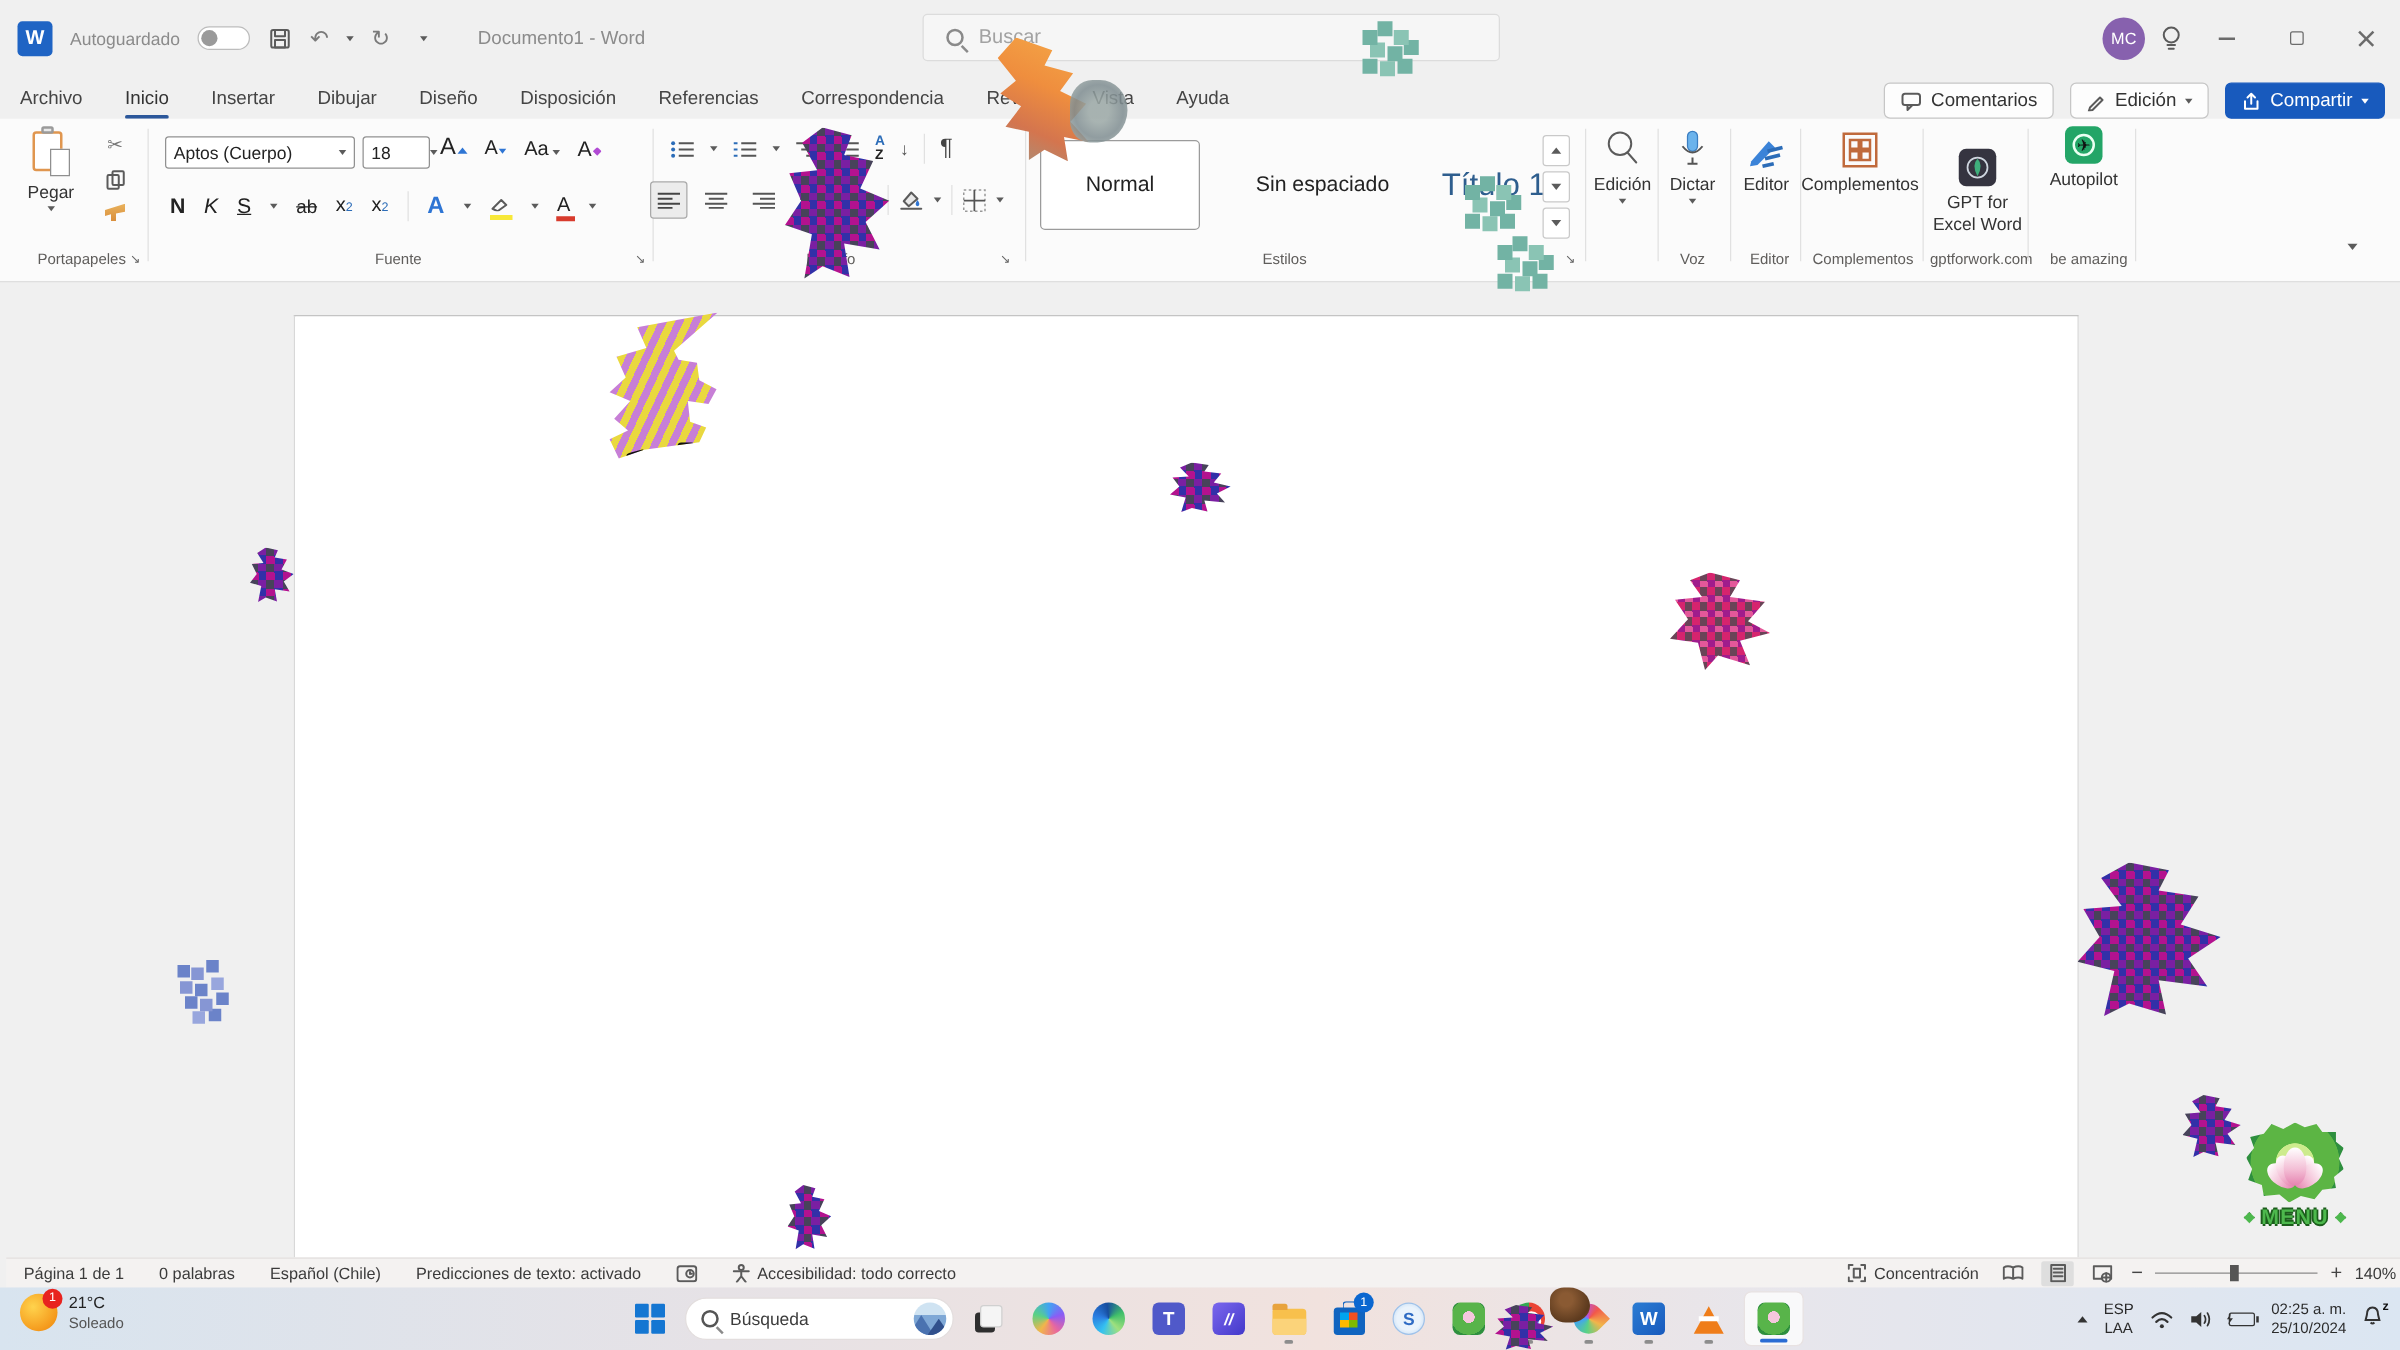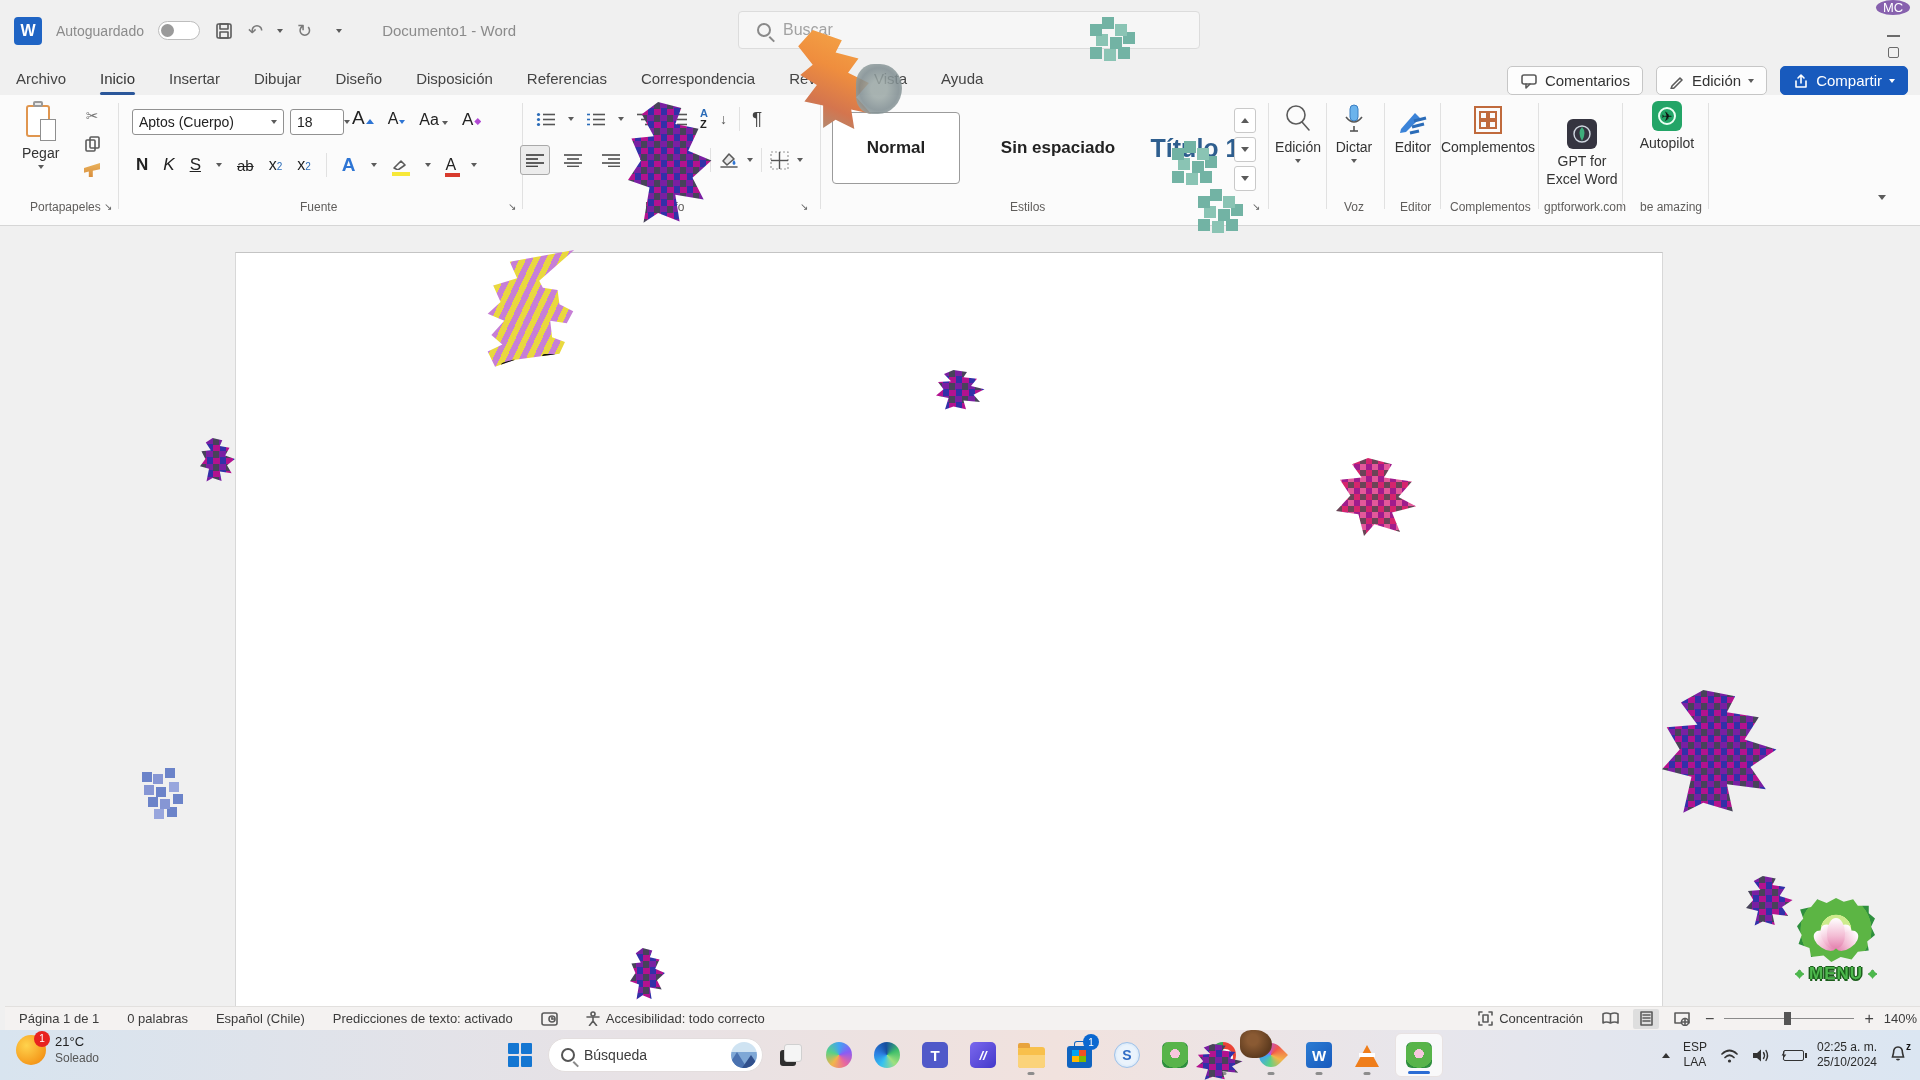--- a/index.html
+++ b/index.html
@@ -41,21 +41,21 @@
   
   #ribbon{left:0;top:95px;width:1920px;height:131px;background:#fbfbfb;border-bottom:1px solid #d6d6d6;}
   .vdiv{position:absolute;top:8px;width:1px;height:106px;background:#e1e1e1;}
   .glabel{position:absolute;top:105px;font-size:12px;color:#5f5d5b;white-space:nowrap;}
   .launcher{font-size:10px;color:#666;}
   .ribbtn-lbl{font-size:14px;color:#333;}
   .ddbox{height:26px;border:1px solid #919191;border-radius:3px;background:#fff;display:flex;align-items:center;justify-content:space-between;padding:0 6px;font-size:14px;color:#222;gap:31px;}
   .fbtn{font-size:16px;color:#222;display:inline-flex;align-items:baseline;}
   .alignbox{width:30px;height:30px;border-radius:3px;display:flex;align-items:center;justify-content:center;}
   .alignbox.sel{border:1px solid #a9a9a9;background:#ececec;}
-  .stylecard{position:absolute;top:17px;height:72px;display:flex;align-items:center;justify-content:center;border-radius:4px;font-weight:bold;}
+  .stylecard{position:absolute;top:17px;height:72px;display:flex;align-items:center;justify-content:center;border-radius:4px;}
   .stylecard.sel{border:1.5px solid #9b9b9b;background:#fff;}
   .scrbtn{position:absolute;left:1234px;width:22px;height:25px;border:1px solid #c9c9c9;border-radius:3px;background:#fff;display:flex;align-items:center;justify-content:center;}
   .bigbtn{position:absolute;display:flex;flex-direction:column;align-items:center;gap:4px;}
   .appicon{width:30px;height:30px;border-radius:6px;display:flex;align-items:center;justify-content:center;}
   
   svg.ic{stroke:#5b5b5b;fill:none;stroke-width:1.6;stroke-linecap:round;stroke-linejoin:round;}
   
   .clip{position:relative;width:30px;height:38px;}
   .clip .board{position:absolute;left:0;top:2px;width:24px;height:32px;border:2px solid #e0964f;border-radius:3px;background:#fff;}
   .clip .tab{position:absolute;left:7px;top:-2px;width:10px;height:6px;border:2px solid #9a9a9a;border-radius:2px;background:#e9e9e9;}
@@ -159,21 +159,21 @@
       <span class="qat-ic">↶</span>
         <span class="cd sm"></span>
       <span class="qat-ic">↻</span>
       <span class="cd sm" style="margin-left:10px;"></span>
       <span class="tb-txt" style="margin-left:26px;font-size:15px;">Documento1 - Word</span>
     </div>
     <div class="searchpill abs">
       <span class="mag"></span>
       <span class="ph">Buscar</span>
     </div>
-    <div class="row abs" style="right:0;top:0;height:61px;gap:10px;padding-right:4px;flex-direction:column;">
+    <div class="row abs" style="right:0;top:0;height:61px;gap:10px;padding-right:4px;">
       <div class="avatar">MC</div>
       <svg class="ic" width="22" height="24">
           <circle cx="11" cy="9" r="6"></circle>
           <line x1="8" y1="17" x2="14" y2="17"></line>
           <line x1="9" y1="20" x2="13" y2="20"></line>
         </svg>
       <div class="winbtn">
           <div class="min-line"></div>
         </div>
       <div class="winbtn">

